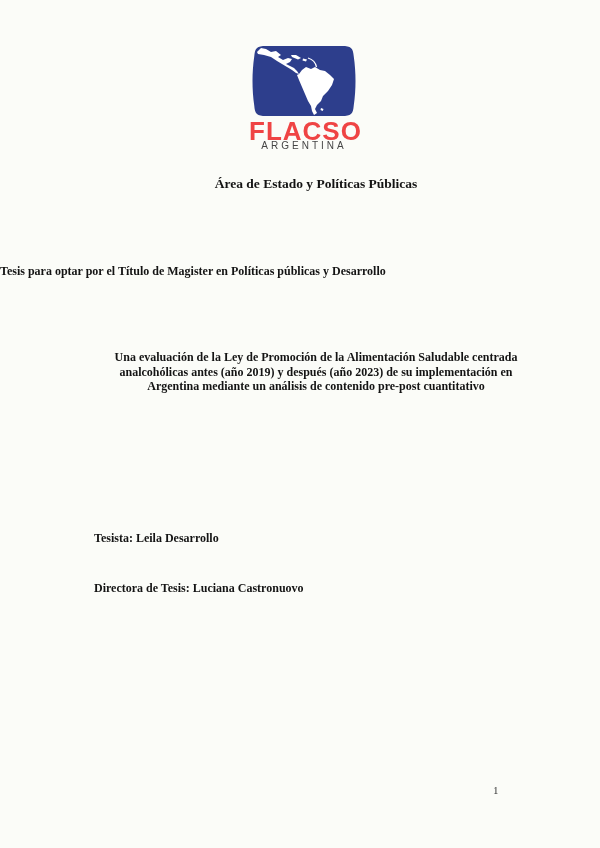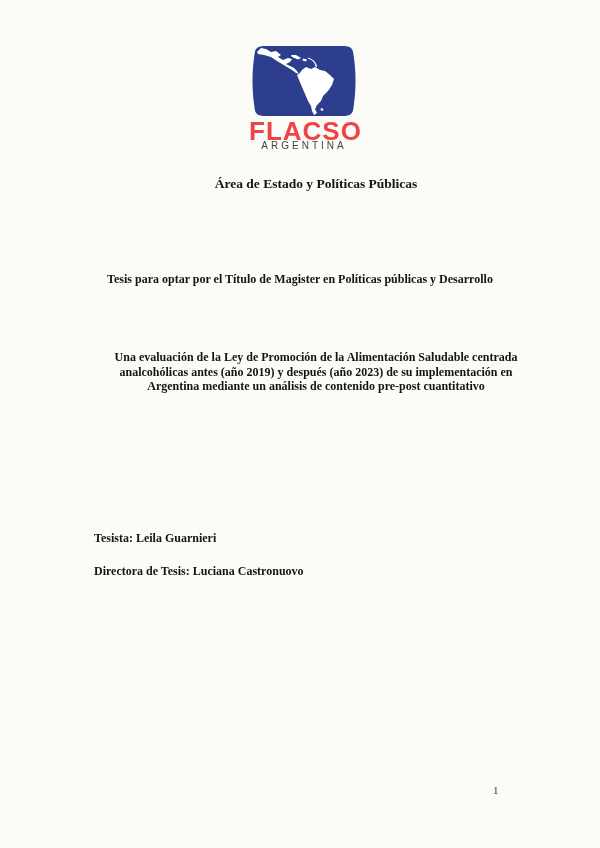--- a/index.html
+++ b/index.html
@@ -56,24 +56,24 @@
     top: 176px;
     left: 0;
     width: 100%;
     text-align: center;
     font-size: 13.5px;
     font-weight: bold;
     margin-left: 16px;
   }
   .degree-line {
     position: absolute;
-    top: 272px;
+    top: 264px;
     left: 0;
     width: 100%;
-    text-align: center;
+    text-align: left;
     font-size: 12px;
     font-weight: bold;
   }
   .thesis-title {
     position: absolute;
     top: 350px;
     left: 16px;
     width: 100%;
     text-align: center;
     font-size: 12px;
@@ -82,21 +82,21 @@
   }
   .author-block {
     position: absolute;
     left: 94px;
     top: 531px;
     font-size: 12px;
     font-weight: bold;
     text-align: left;
   }
   .author-block .director-line {
-    margin-top: 18px;
+    margin-top: 35px;
   }
   .page-number {
     position: absolute;
     left: 493px;
     top: 784px;
     font-size: 11px;
     color: #3a3a3a;
   }
 </style>
 </head>
@@ -136,19 +136,19 @@
 
   <div class="degree-line">Tesis para optar por el Título de Magister en Políticas públicas y Desarrollo</div>
 
   <div class="thesis-title">
     <div>Una evaluación de la Ley de Promoción de la Alimentación Saludable centrada</div>
     <div>analcohólicas antes (año 2019) y después (año 2023) de su implementación en</div>
     <div>Argentina mediante un análisis de contenido pre-post cuantitativo</div>
   </div>
 
   <div class="author-block">
-    <div class="author-line">Tesista: Leila Guarnieri</div>
+    <div class="author-line">Tesista: Leila Desarrollo</div>
     <div class="director-line">Directora de Tesis: Luciana Castronuovo</div>
   </div>
 
   <div class="page-number">1</div>
 
 </div>
 
 </body></html>

